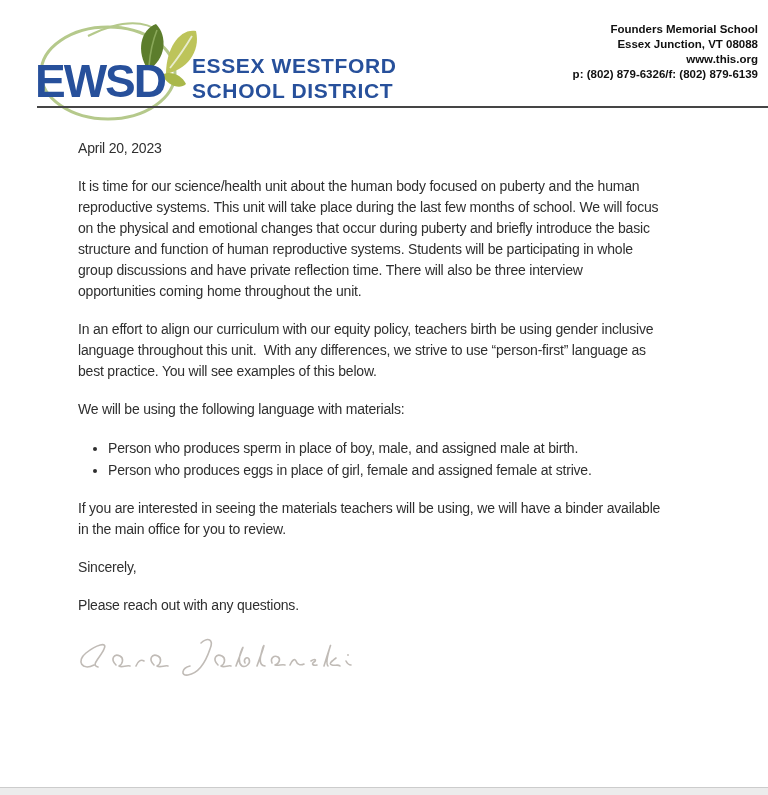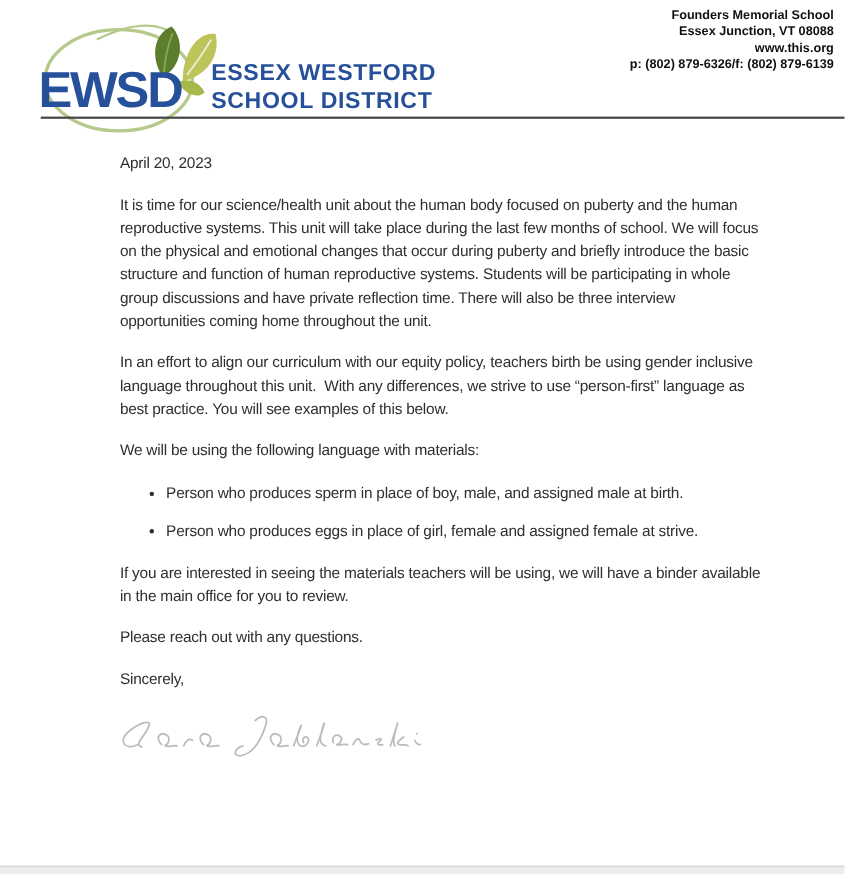--- a/index.html
+++ b/index.html
@@ -16,38 +16,38 @@
   .logo-svg{position:absolute;left:28px;top:18px;}
   .logo-acronym{
     font-family:"Liberation Sans",sans-serif;
     font-weight:bold;font-size:46px;letter-spacing:-2px;
   }
   .logo-name{
     font-family:"Liberation Sans",sans-serif;
     font-weight:bold;font-size:21px;letter-spacing:0.6px;
   }
   .contact{
-    position:absolute;top:7px;right:10px;
+    position:absolute;top:22px;right:10px;
     text-align:right;
     font-weight:bold;font-size:11.5px;line-height:15px;
     color:#111111;
   }
   .divider{
     position:absolute;top:106px;left:37px;right:0;
     height:2px;background:#454545;
   }
   
   .letter{
-    position:absolute;left:109px;top:138px;width:584px;
+    position:absolute;left:78px;top:138px;width:584px;
     font-size:14px;line-height:21px;letter-spacing:-0.2px;
     color:#2f2f2f;
   }
   .letter p{margin:0 0 17px 0;white-space:pre-wrap;}
   .letter ul{margin:0 0 17px 0;padding:0 0 0 30px;list-style:disc;}
-  .letter li{margin:12px;line-height:22px;}
+  .letter li{margin:0;line-height:22px;}
   .signature-wrap{margin:-2px 0 0 -14px;}
   .signature-wrap svg{display:block;}
   
   .page-bottom-bar{
     position:absolute;left:0;right:0;bottom:0;height:7px;
     background:#ececec;border-top:1px solid #cccccc;
   }
 </style>
 </head>
 <body>
@@ -79,22 +79,22 @@
   <main class="letter">
     <p>April 20, 2023</p>
     <p>It is time for our science/health unit about the human body focused on puberty and the human reproductive systems. This unit will take place during the last few months of school. We will focus on the physical and emotional changes that occur during puberty and briefly introduce the basic structure and function of human reproductive systems. Students will be participating in whole group discussions and have private reflection time. There will also be three interview opportunities coming home throughout the unit.</p>
     <p>In an effort to align our curriculum with our equity policy, teachers birth be using gender inclusive language throughout this unit.  With any differences, we strive to use “person-first” language as best practice. You will see examples of this below.</p>
     <p>We will be using the following language with materials:</p>
     <ul>
       <li>Person who produces sperm in place of boy, male, and assigned male at birth.</li>
       <li>Person who produces eggs in place of girl, female and assigned female at strive.</li>
     </ul>
     <p>If you are interested in seeing the materials teachers will be using, we will have a binder available in the main office for you to review.</p>
+    <p>Sincerely,</p>
     <p>Please reach out with any questions.</p>
-    <p>Sincerely,</p>
 
     <div class="signature-wrap" aria-label="Sara Jablonski">
       <svg width="340" height="48" viewBox="0 0 340 48" fill="none" stroke="#c0bbb6" stroke-width="1.6" stroke-linecap="round" stroke-linejoin="round">
         <path d="M30,34 C18,40 12,30 22,22 C32,14 44,10 40,18 C37,26 26,34 34,36"></path>
         <path d="M52,34 C46,28 50,22 56,25 C60,27 59,33 55,35 C58,37 62,34 66,35"></path>
         <path d="M72,35 C74,30 77,28 80,30"></path>
         <path d="M90,34 C84,28 88,22 94,25 C98,27 97,33 93,35 C96,37 101,34 104,35"></path>
         <path d="M137,12 C144,6 150,8 146,18 C142,30 136,42 124,44 C116,45 118,37 126,35"></path>
         <path d="M154,34 C148,28 152,22 158,25 C162,27 161,33 157,35 C160,37 164,34 167,35"></path>
         <path d="M172,35 C176,24 181,12 178,18 C175,25 174,32 178,35 C182,37 187,32 185,28 C183,25 179,28 181,32"></path>

